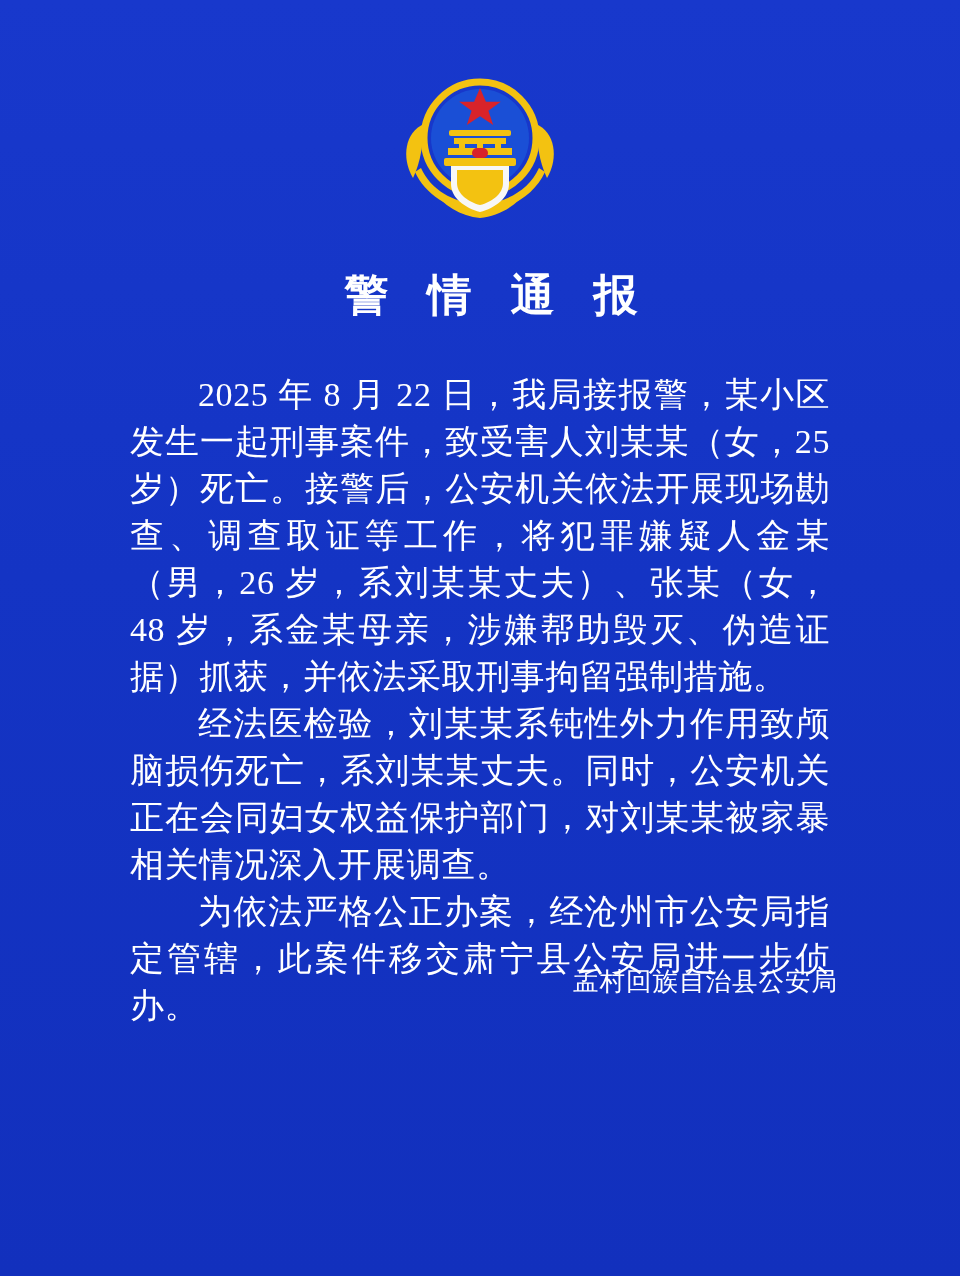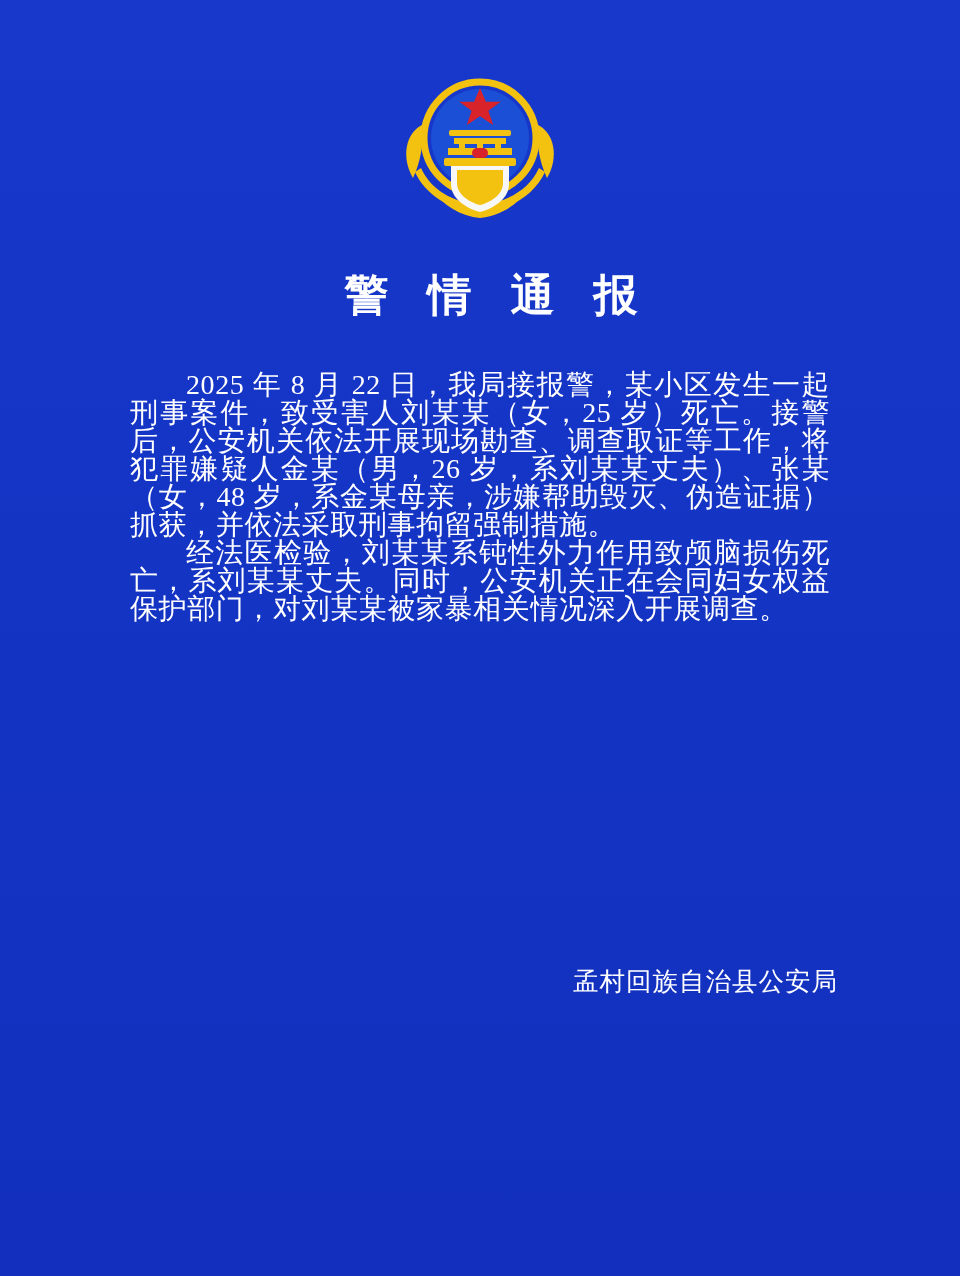--- a/index.html
+++ b/index.html
@@ -50,22 +50,22 @@
     text-indent: 14px;
     font-family: "Liberation Serif", "DejaVu Serif", serif;
     color: #ffffff;
     margin-left: 22px;
   }
 
   
   .body-text {
     margin: 46px auto 0 auto;
     width: 700px;
-    font-size: 28px;
-    line-height: 28px;
+    font-size: 34px;
+    line-height: 47px;
     letter-spacing: 0.6px;
     text-align: justify;
     text-justify: inter-ideograph;
   }
   .body-text p {
     margin: 0;
     text-indent: 2em;
   }
 
   
@@ -125,19 +125,20 @@
         <path d="M66 108 L112 108 L112 121 C112 132, 101 140, 89 143 C77 140, 66 132, 66 121 Z" fill="#f3c211"></path>
       </svg>
     </div>
   </div>
 
   <div class="title">警 情 通 报</div>
 
   <div class="body-text">
     <p>2025 年 8 月 22 日，我局接报警，某小区发生一起刑事案件，致受害人刘某某（女，25 岁）死亡。接警后，公安机关依法开展现场勘查、调查取证等工作，将犯罪嫌疑人金某（男，26 岁，系刘某某丈夫）、张某（女，48 岁，系金某母亲，涉嫌帮助毁灭、伪造证据）抓获，并依法采取刑事拘留强制措施。</p>
     <p>经法医检验，刘某某系钝性外力作用致颅脑损伤死亡，系刘某某丈夫。同时，公安机关正在会同妇女权益保护部门，对刘某某被家暴相关情况深入开展调查。</p>
+    <p>为依法严格公正办案，经沧州市公安局指定管辖，此案件移交肃宁县公安局进一步侦办。</p>
   </div>
 
   <div class="signature">
     <div>孟村回族自治县公安局</div>
   </div>
 
 </div>
 
 </body></html>

